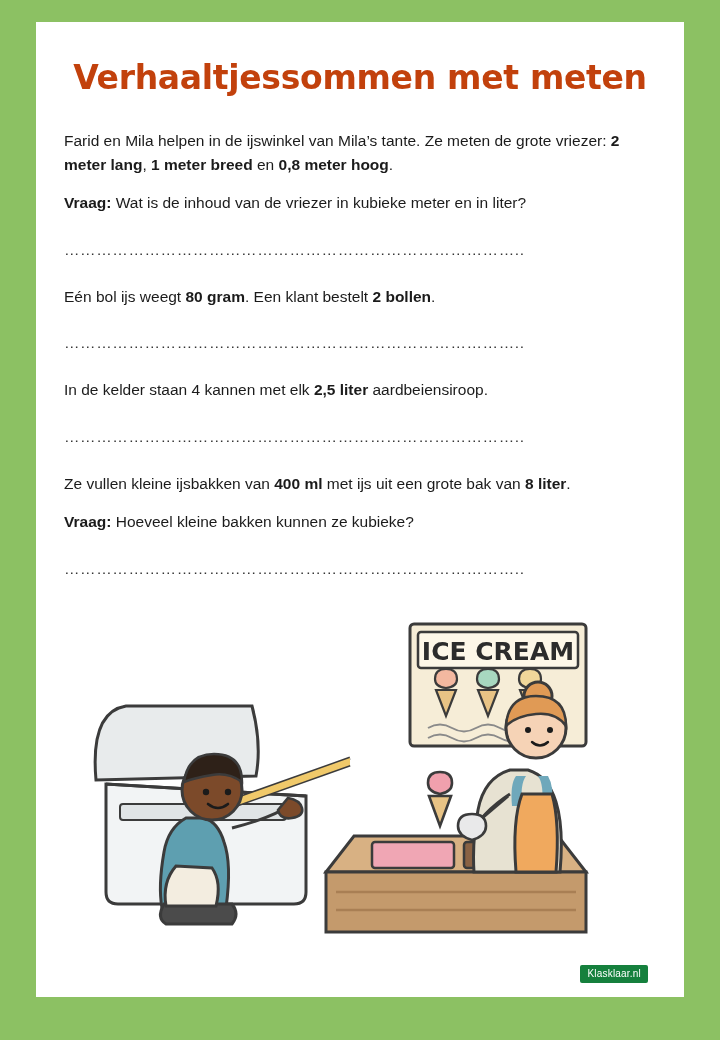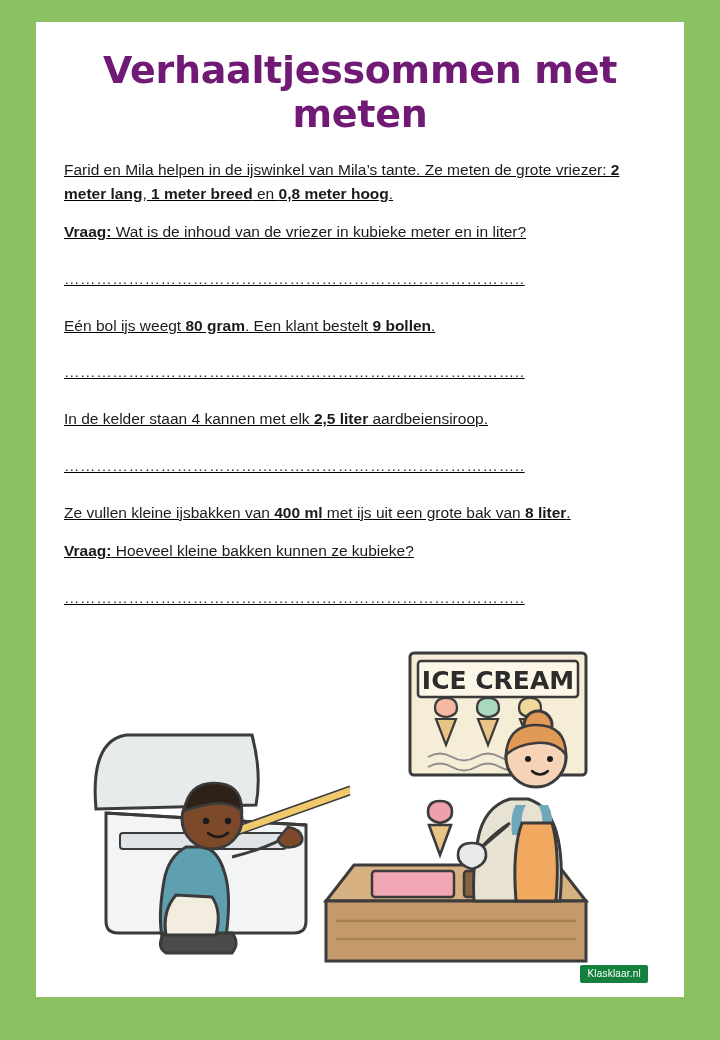--- a/index.html
+++ b/index.html
@@ -19,31 +19,30 @@
     left: 36px;
     top: 22px;
     width: 648px;
     height: 975px;
     background: #ffffff;
     box-sizing: border-box;
     padding: 0;
   }
   .worksheet-title {
     text-align: center;
-    font-size: 38px;
+    font-size: 33px;
     font-weight: bold;
-    color: #701a75;
+    color: #c2410c;
     letter-spacing: -0.3px;
-    margin: 0;
+    margin: 10px;
     padding: 26px 20px 0 20px;
     font-family: "DejaVu Sans", sans-serif;
   }
   .content {
     padding: 22px 28px 0 28px;
-    text-decoration: underline;
   }
   .problem {
     margin-bottom: 0;
   }
   .problem p {
     margin: 0;
     font-size: 15.5px;
     line-height: 1.52;
     color: #1b1b1b;
   }
@@ -90,21 +89,21 @@
 
   <div class="content">
 
     <div class="problem">
       <p>Farid en Mila helpen in de ijswinkel van Mila’s tante. Ze meten de grote vriezer: <b>2 meter lang</b>, <b>1 meter breed</b> en <b>0,8 meter hoog</b>.</p>
       <p class="qline"><span class="label-q">Vraag:</span> <span>Wat is de inhoud van de vriezer in kubieke meter en in liter?</span></p>
     </div>
     <div class="answer-line">…………………………………………………………………………..</div>
 
     <div class="problem">
-      <p>Eén bol ijs weegt <b>80 gram</b>. Een klant bestelt <b>9 bollen</b>.</p>
+      <p>Eén bol ijs weegt <b>80 gram</b>. Een klant bestelt <b>2 bollen</b>.</p>
     </div>
     <div class="answer-line">…………………………………………………………………………..</div>
 
     <div class="problem">
       <p>In de kelder staan 4 kannen met elk <b>2,5 liter</b> aardbeiensiroop.</p>
     </div>
     <div class="answer-line">…………………………………………………………………………..</div>
 
     <div class="problem">
       <p>Ze vullen kleine ijsbakken van <b>400 ml</b> met ijs uit een grote bak van <b>8 liter</b>.</p>

